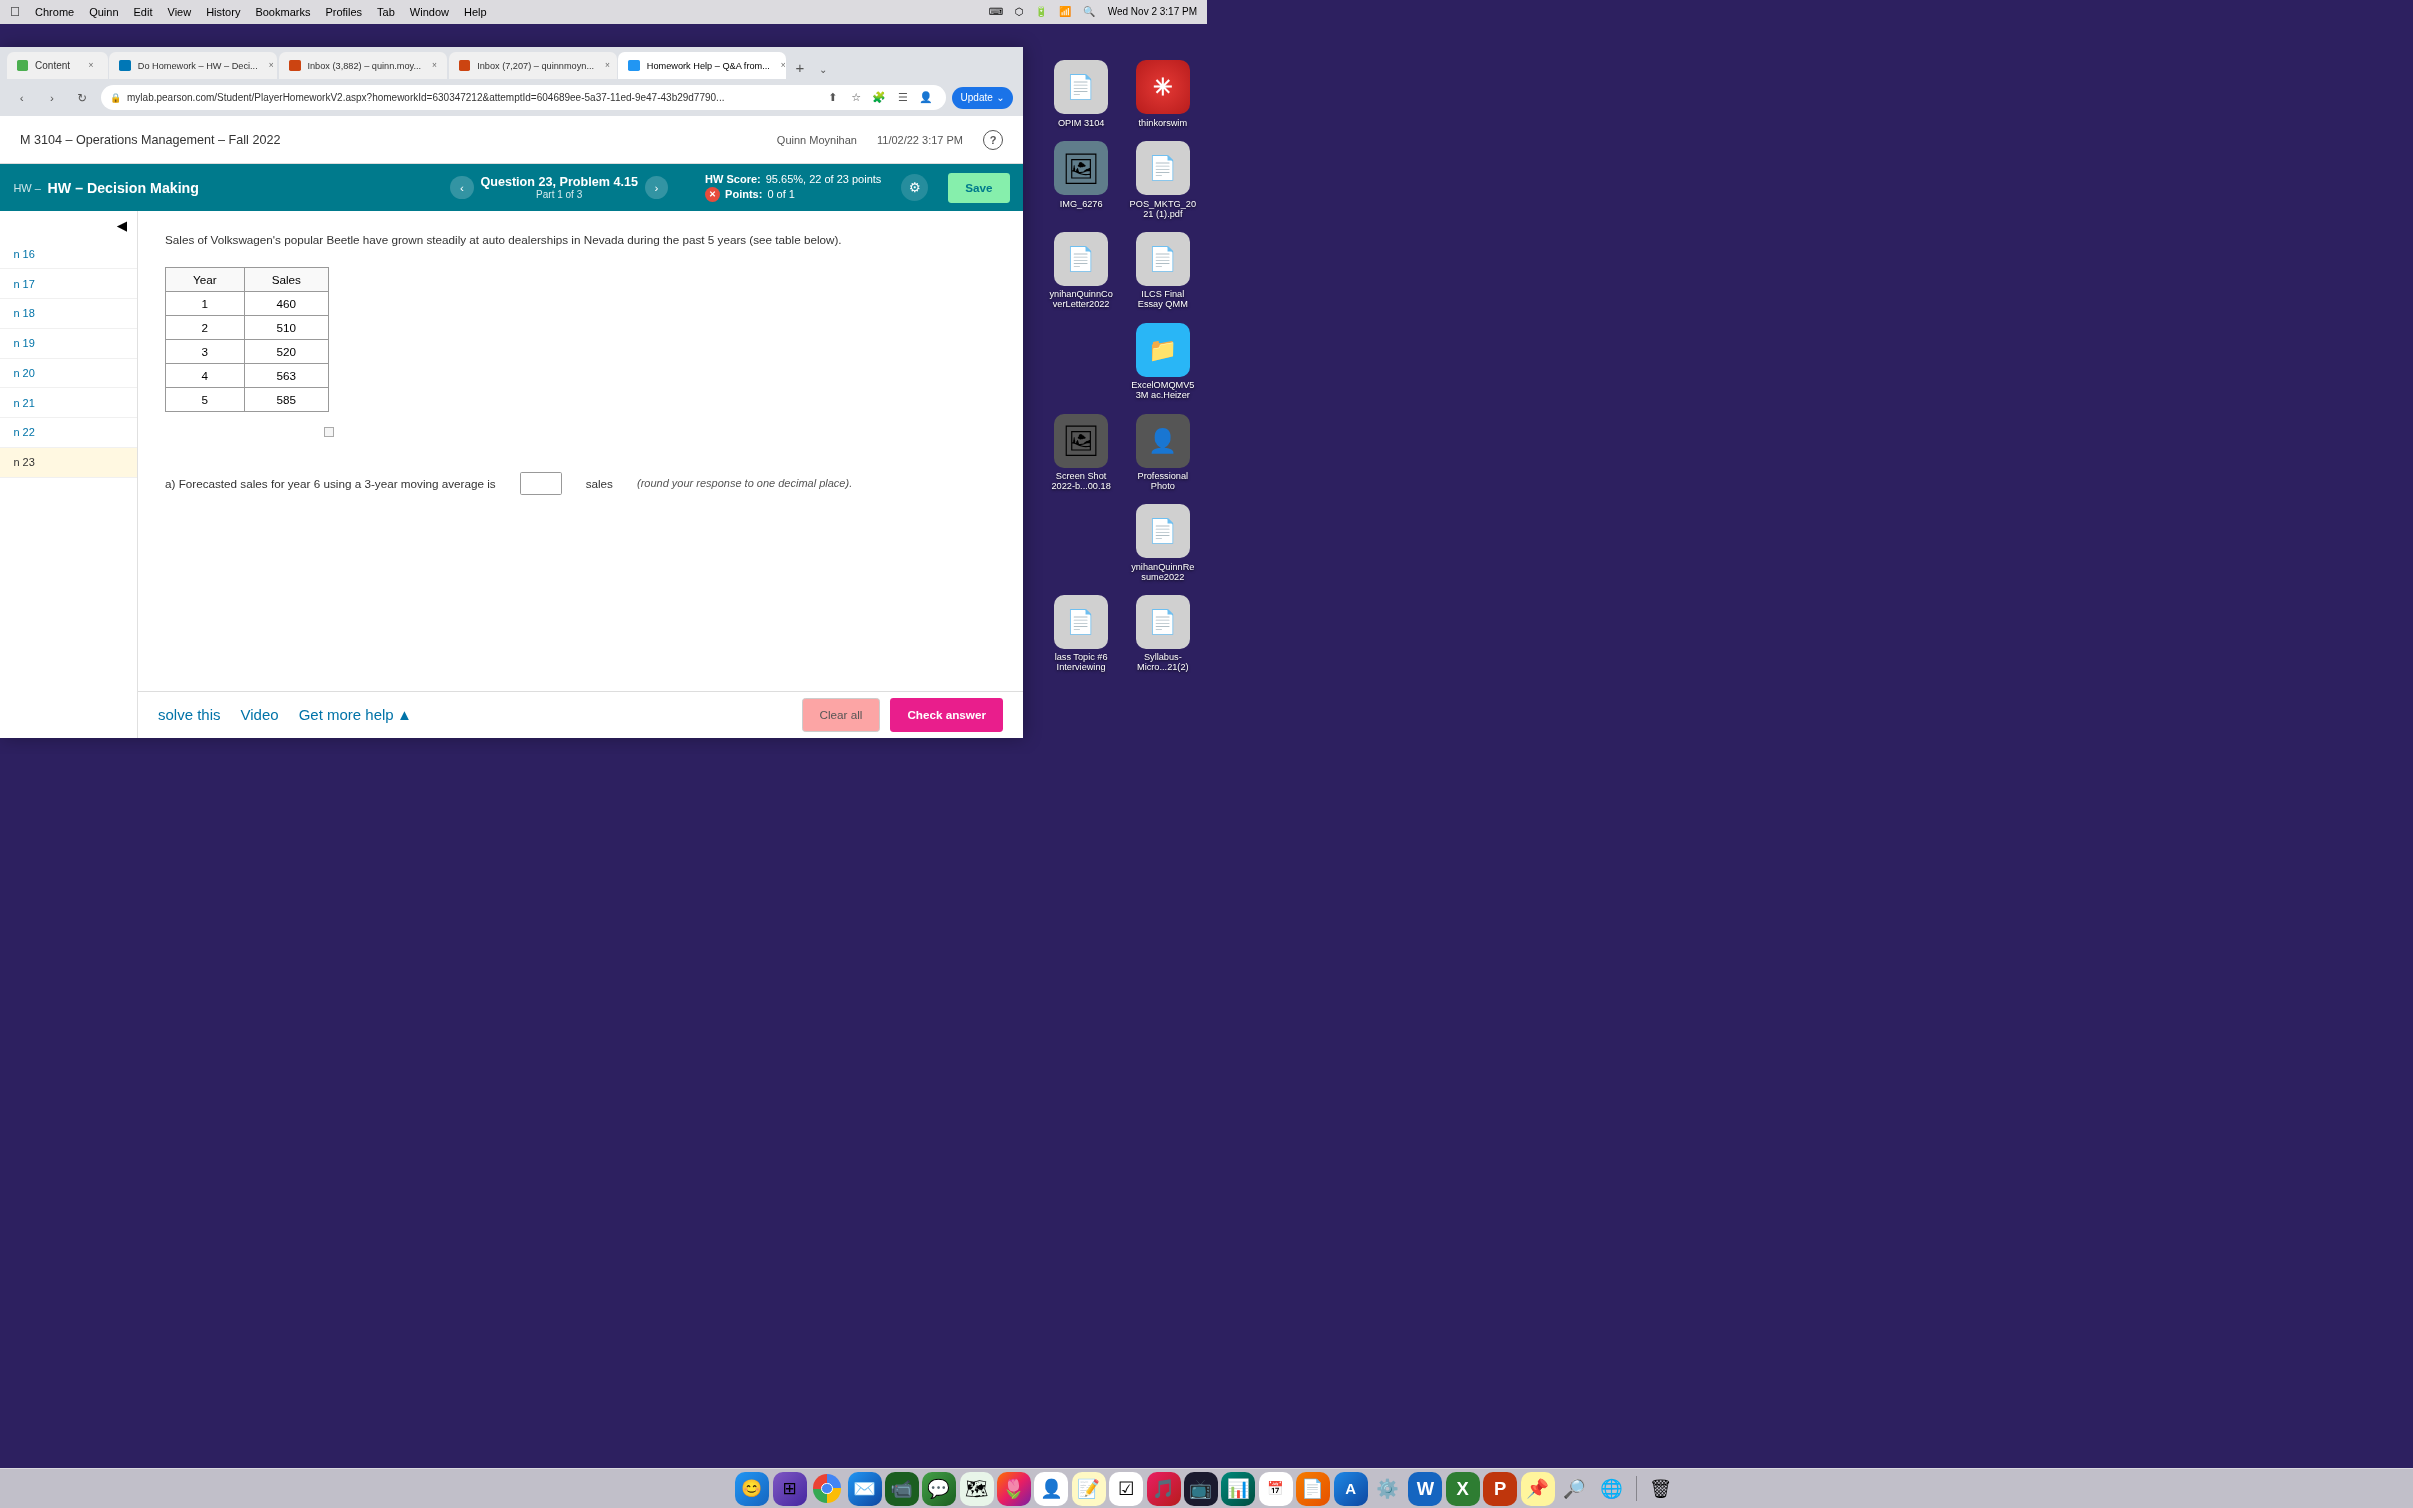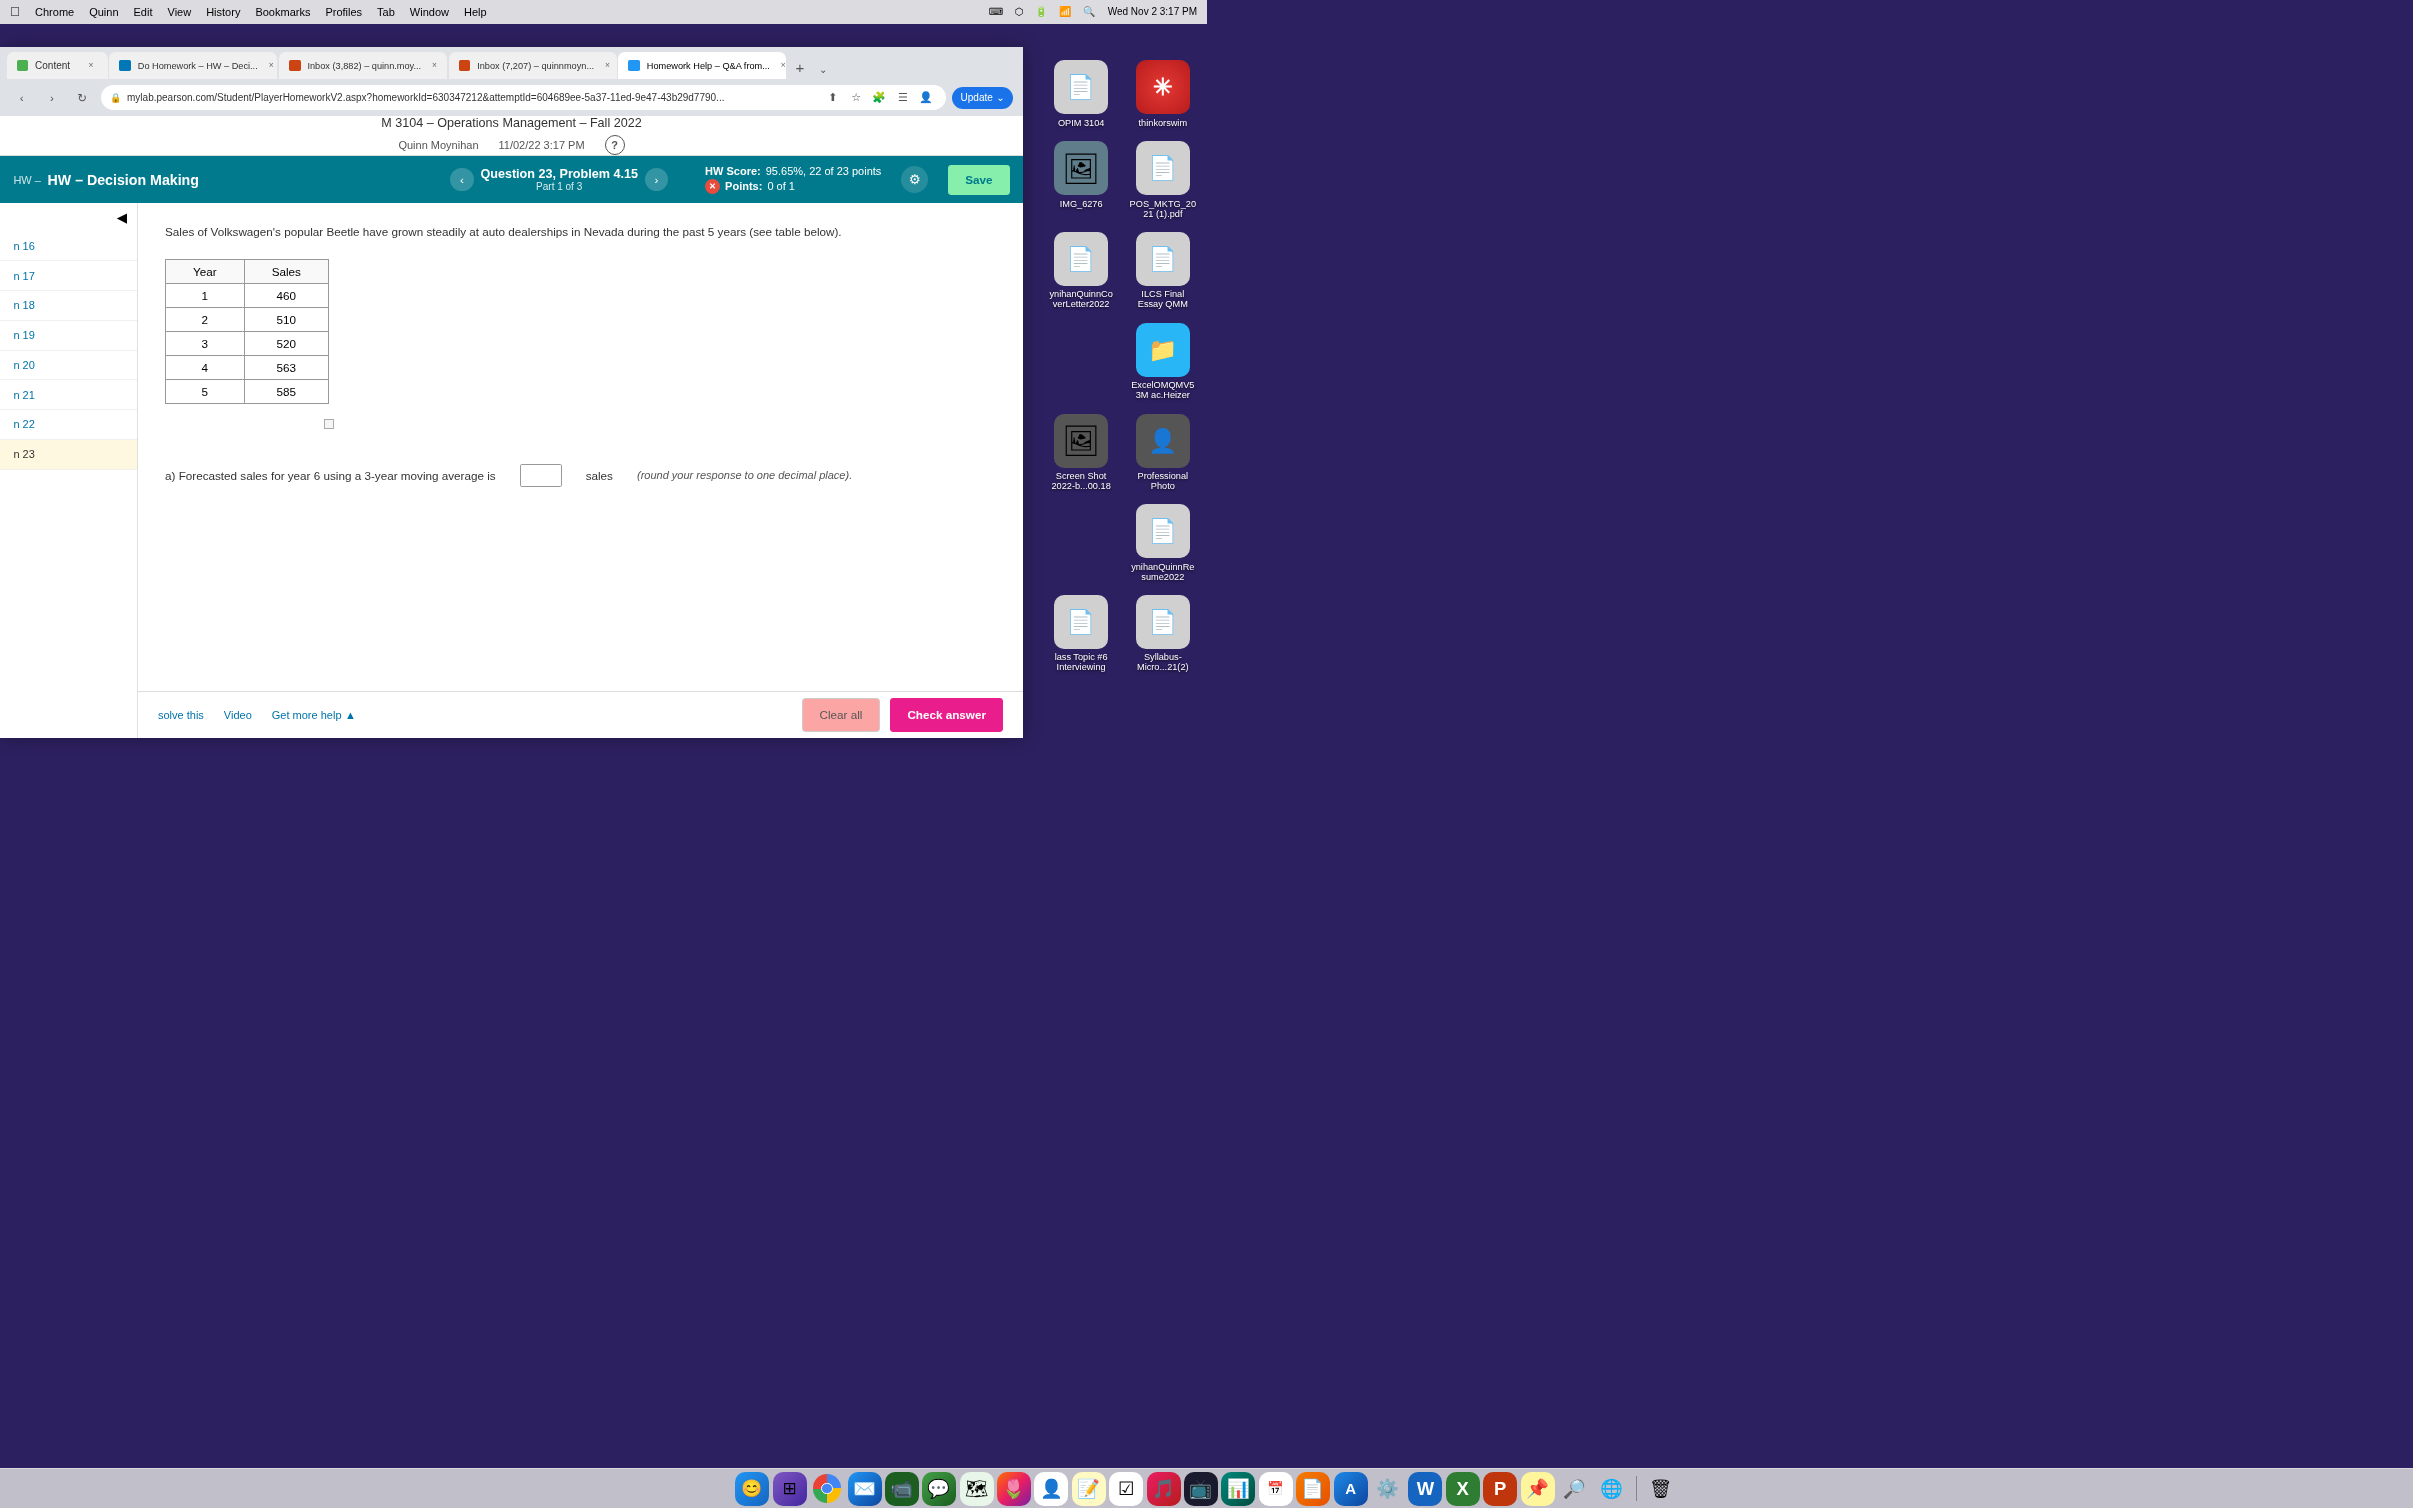--- a/index.html
+++ b/index.html
@@ -166,30 +166,29 @@
       padding: 0 8.4px;
       font-size: 10px;
       cursor: pointer;
       display: flex;
       align-items: center;
       gap: 3.4px;
     }
 
     
     .pearson-header {
-      height: 40px;
+      height: 48px;
       background: #fff;
       display: flex;
       align-items: center;
-      padding: 0 20px;
+      padding: 12px 20px;
       border-bottom: 0.8px solid #ddd;
       font-size: 11.7px;
       color: #333;
       justify-content: space-between;
-      flex-direction: column;
     }
     .pearson-title { font-size: 12.6px; color: #333; font-weight: 400; }
     .pearson-user-info { display: flex; align-items: center; gap: 20px; font-size: 11px; color: #555; }
     .help-icon {
       width: 20px;
       height: 20px;
       border: 1.7px solid #555;
       border-radius: 50%;
       display: flex;
       align-items: center;
@@ -360,21 +359,21 @@
       padding: 0 5px;
       font-size: 11px;
       text-align: center;
     }
     .italic-text {
       font-style: italic;
       font-size: 11px;
       color: #555;
     }
     .bottom-link {
-      font-size: 11px;
+      font-size: 15px;
       color: #0073a8;
       cursor: pointer;
       text-decoration: none;
       display: flex;
       align-items: center;
       gap: 3.4px;
     }
     .clear-btn {
       height: 34px;
       border: 0.8px solid #ccc;

